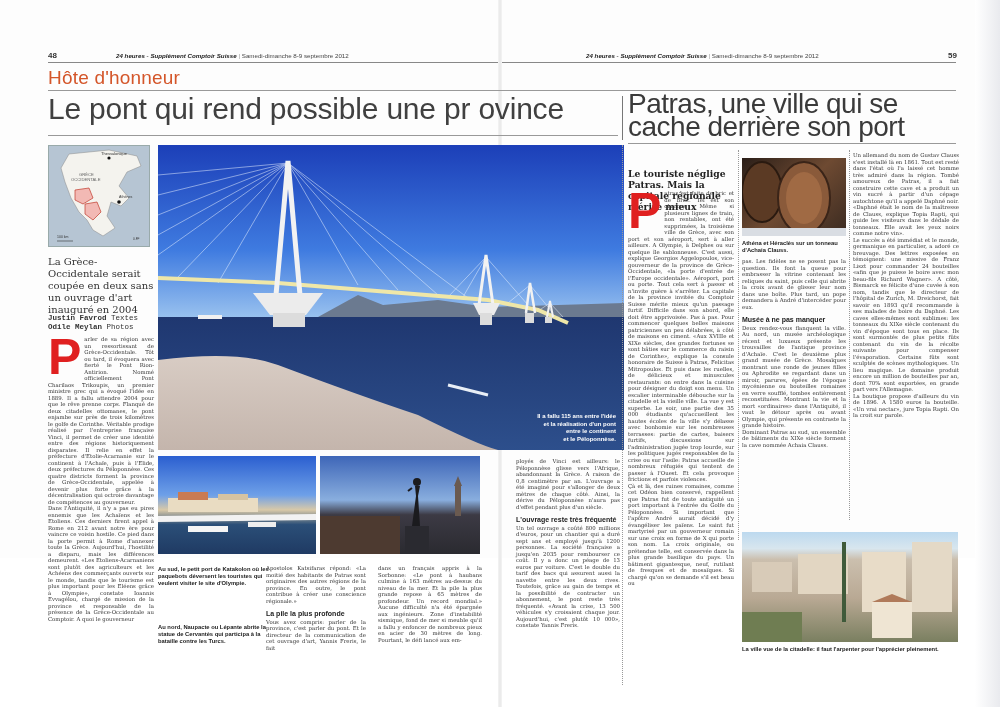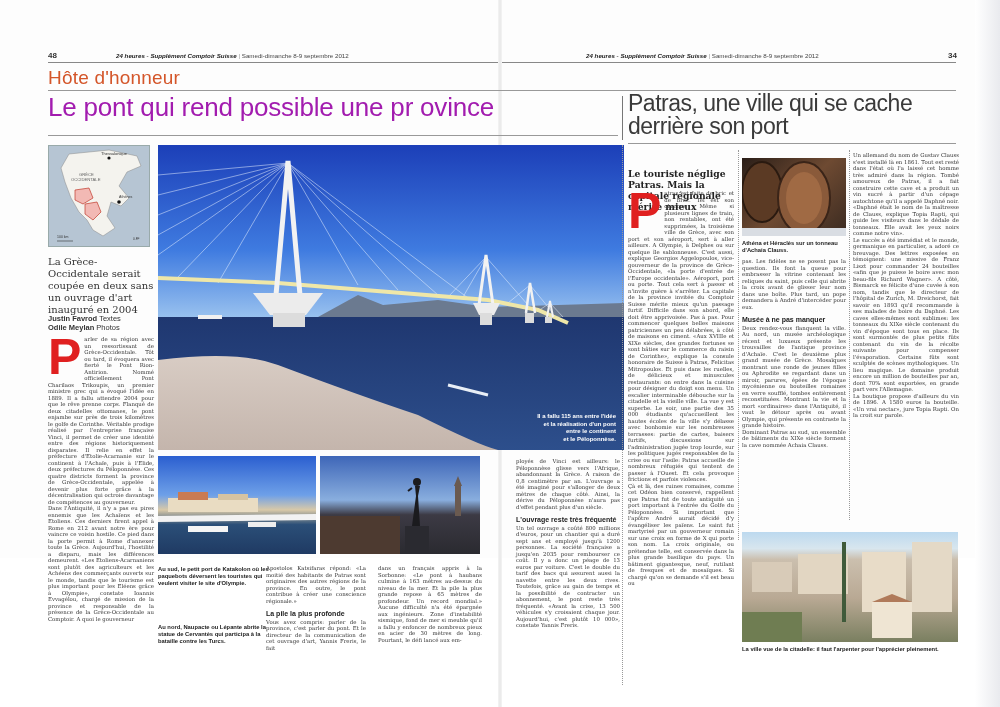--- a/index.html
+++ b/index.html
@@ -8,28 +8,28 @@
 .spread{position:absolute;left:0;top:0;width:1000px;height:558px;background:#fdfdfd}
 .fold{position:absolute;left:498px;top:0;width:4px;height:707px;background:linear-gradient(90deg,#f4f4f4,#e8e8e8,#f4f4f4)}
 .rightshadow{position:absolute;right:0;top:0;width:25px;height:707px;background:linear-gradient(90deg,#fff,#e9eaee)}
 .folio{position:absolute;top:52px;font-family:"Liberation Sans",sans-serif;font-size:6.2px;color:#444;white-space:nowrap}
 .folio b{font-weight:700;font-style:italic;color:#222}
 .folio .sep{color:#999}
 .pgnum{position:absolute;top:51px;font-family:"Liberation Sans",sans-serif;font-weight:700;font-size:8px;color:#333}
 .hrule{position:absolute;height:1px;background:#888}
 .section{position:absolute;left:48px;top:67px;font-family:"Liberation Sans",sans-serif;font-weight:400;font-size:19px;color:#d4562a;letter-spacing:0.2px}
 .headline{position:absolute;font-family:"DejaVu Sans",sans-serif;font-weight:300;color:#333;white-space:nowrap;letter-spacing:-0.5px}
-.h1{left:48px;top:92px;font-size:26px;font-weight:normal;font-family:"Liberation Sans",sans-serif;letter-spacing:-0.2px;color:#a21caf}
-.h2{left:628px;top:92px;font-size:23px;line-height:23px;font-family:"Liberation Sans",sans-serif;color:#3a3a3a;white-space:normal;width:330px}
+.h1{left:48px;top:92px;font-size:30px;font-weight:normal;font-family:"Liberation Sans",sans-serif;letter-spacing:-0.2px;color:#404040}
+.h2{left:628px;top:92px;font-size:28px;line-height:23px;font-family:"Liberation Sans",sans-serif;color:#3a3a3a;white-space:normal;width:330px}
 .vbar{position:absolute;left:622px;top:96px;width:1px;height:44px;background:#777}
 .colrule{position:absolute;width:0;border-left:1px dotted #999}
 .map{position:absolute;left:48px;top:145px;width:102px;height:102px;background:#aebfce;border:1px solid #9aa}
 .map svg{width:100%;height:100%}
 .deck{position:absolute;left:48px;top:256px;width:106px;font-size:10px;line-height:12px;color:#333}
-.byline{position:absolute;left:48px;top:314px;font-family:Liberation Sans, sans-serif;font-size:7.5px;line-height:9px;color:#333}
+.byline{position:absolute;left:48px;top:314px;font-family:Liberation Mono, monospace;font-size:7.5px;line-height:9px;color:#333}
 .byline b{font-weight:700}
 .text{position:absolute;font-size:5.4px;line-height:6.5px;text-align:justify;color:#333;hyphens:auto}
 .dropcap{float:left;font-family:"Liberation Sans",sans-serif;font-weight:700;color:#e02020;font-size:50px;line-height:40px;margin:1px 3px 0 0;height:40px}
 .sub{font-family:"Liberation Sans",sans-serif;font-weight:700;font-size:7px;line-height:7.5px;color:#222;margin:6px 0 1px}
 .photo{position:absolute;overflow:hidden}
 .caption-over{position:absolute;right:8px;bottom:7px;font-family:"Liberation Sans",sans-serif;font-weight:700;font-size:6px;line-height:7.4px;color:#fff;text-align:right;white-space:pre-line}
 .capt{position:absolute;font-family:"Liberation Sans",sans-serif;font-weight:700;font-size:5.8px;line-height:7px;color:#222}
 .kicker{position:absolute;left:628px;top:168px;width:108px;font-size:9.2px;line-height:11px;font-weight:700;color:#222}
 </style>
 </head>
@@ -45,21 +45,21 @@
     <span class="sep">|</span>
     <span>Samedi-dimanche 8-9 septembre 2012</span>
   </div>
   <div class="hrule" style="left:48px;top:62px;width:450px"></div>
 
   <div class="folio" style="left:586px">
     <b>24 heures - Supplément Comptoir Suisse</b>
     <span class="sep">|</span>
     <span>Samedi-dimanche 8-9 septembre 2012</span>
   </div>
-  <div class="pgnum" style="left:948px">34</div>
+  <div class="pgnum" style="left:948px">59</div>
   <div class="hrule" style="left:502px;top:62px;width:454px"></div>
 
   <div class="section">Hôte d'honneur</div>
   <div class="hrule" style="left:48px;top:90px;width:908px;background:#999"></div>
 
   <div class="headline h1">Le pont qui rend possible une pr ovince</div>
   <div class="vbar"></div>
   <div class="headline h2">Patras, une ville qui se cache derrière son port</div>
   <div class="hrule" style="left:48px;top:135px;width:570px;background:#999"></div>
   <div class="hrule" style="left:628px;top:143px;width:328px;background:#999"></div>

